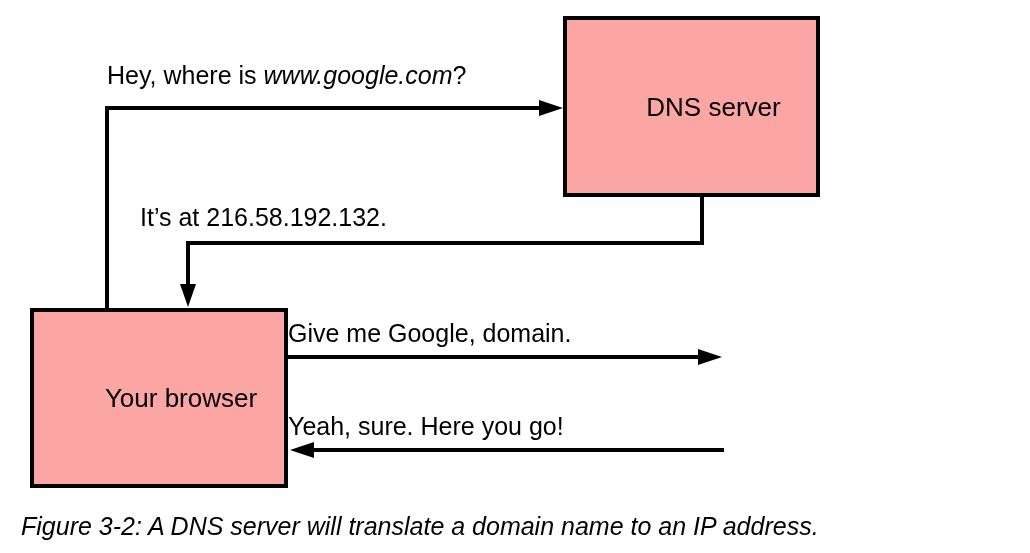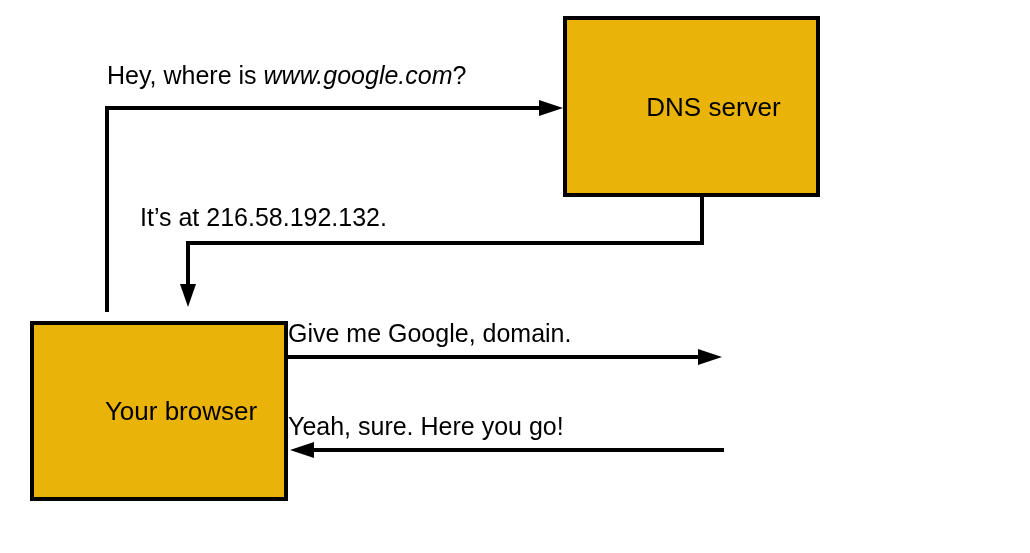--- a/index.html
+++ b/index.html
@@ -29,32 +29,32 @@
     stroke-width: 4;
   }
   .arrowhead {
     fill: #000000;
     stroke: none;
   }
   .box {
     position: absolute;
     box-sizing: border-box;
     border: 4px solid #000000;
-    background: #eab308;
+    background: #fca5a5;
     display: flex;
     flex-direction: column;
     align-items: center;
     justify-content: center;
     text-align: center;
     font-size: 26px;
     line-height: 34px;
     padding-left: 44px;
   }
   #dns-box     { left: 563px; top: 16px;  width: 257px; height: 181px; }
-  #browser-box { left: 30px;  top: 308px; width: 258px; height: 180px; margin-top: 13px; }
+  #browser-box { left: 30px;  top: 308px; width: 258px; height: 180px; }
   #web-box     { left: 723px; top: 308px; width: 259px; height: 180px; }
   .msg {
     position: absolute;
     font-size: 25px;
     line-height: 34px;
     white-space: nowrap;
   }
   #msg-dns-query   { left: 107px; top: 58px;  width: 456px; }
   #msg-dns-reply   { left: 140px; top: 200px; width: 460px; }
   #msg-web-request { left: 288px; top: 316px; width: 434px; }
@@ -101,14 +101,15 @@
   <div class="msg" id="msg-dns-query">
     <span>Hey, where is </span><em>www.google.com</em><span>?</span>
   </div>
 
   <div class="msg" id="msg-dns-reply">It’s at 216.58.192.132.</div>
 
   <div class="msg" id="msg-web-request">Give me Google, domain.</div>
 
   <div class="msg" id="msg-web-reply">Yeah, sure. Here you go!</div>
 
+  <div class="caption">Figure 3-2: A DNS server will translate a domain name to an IP address.</div>
 
 </div>
 
 </body></html>

